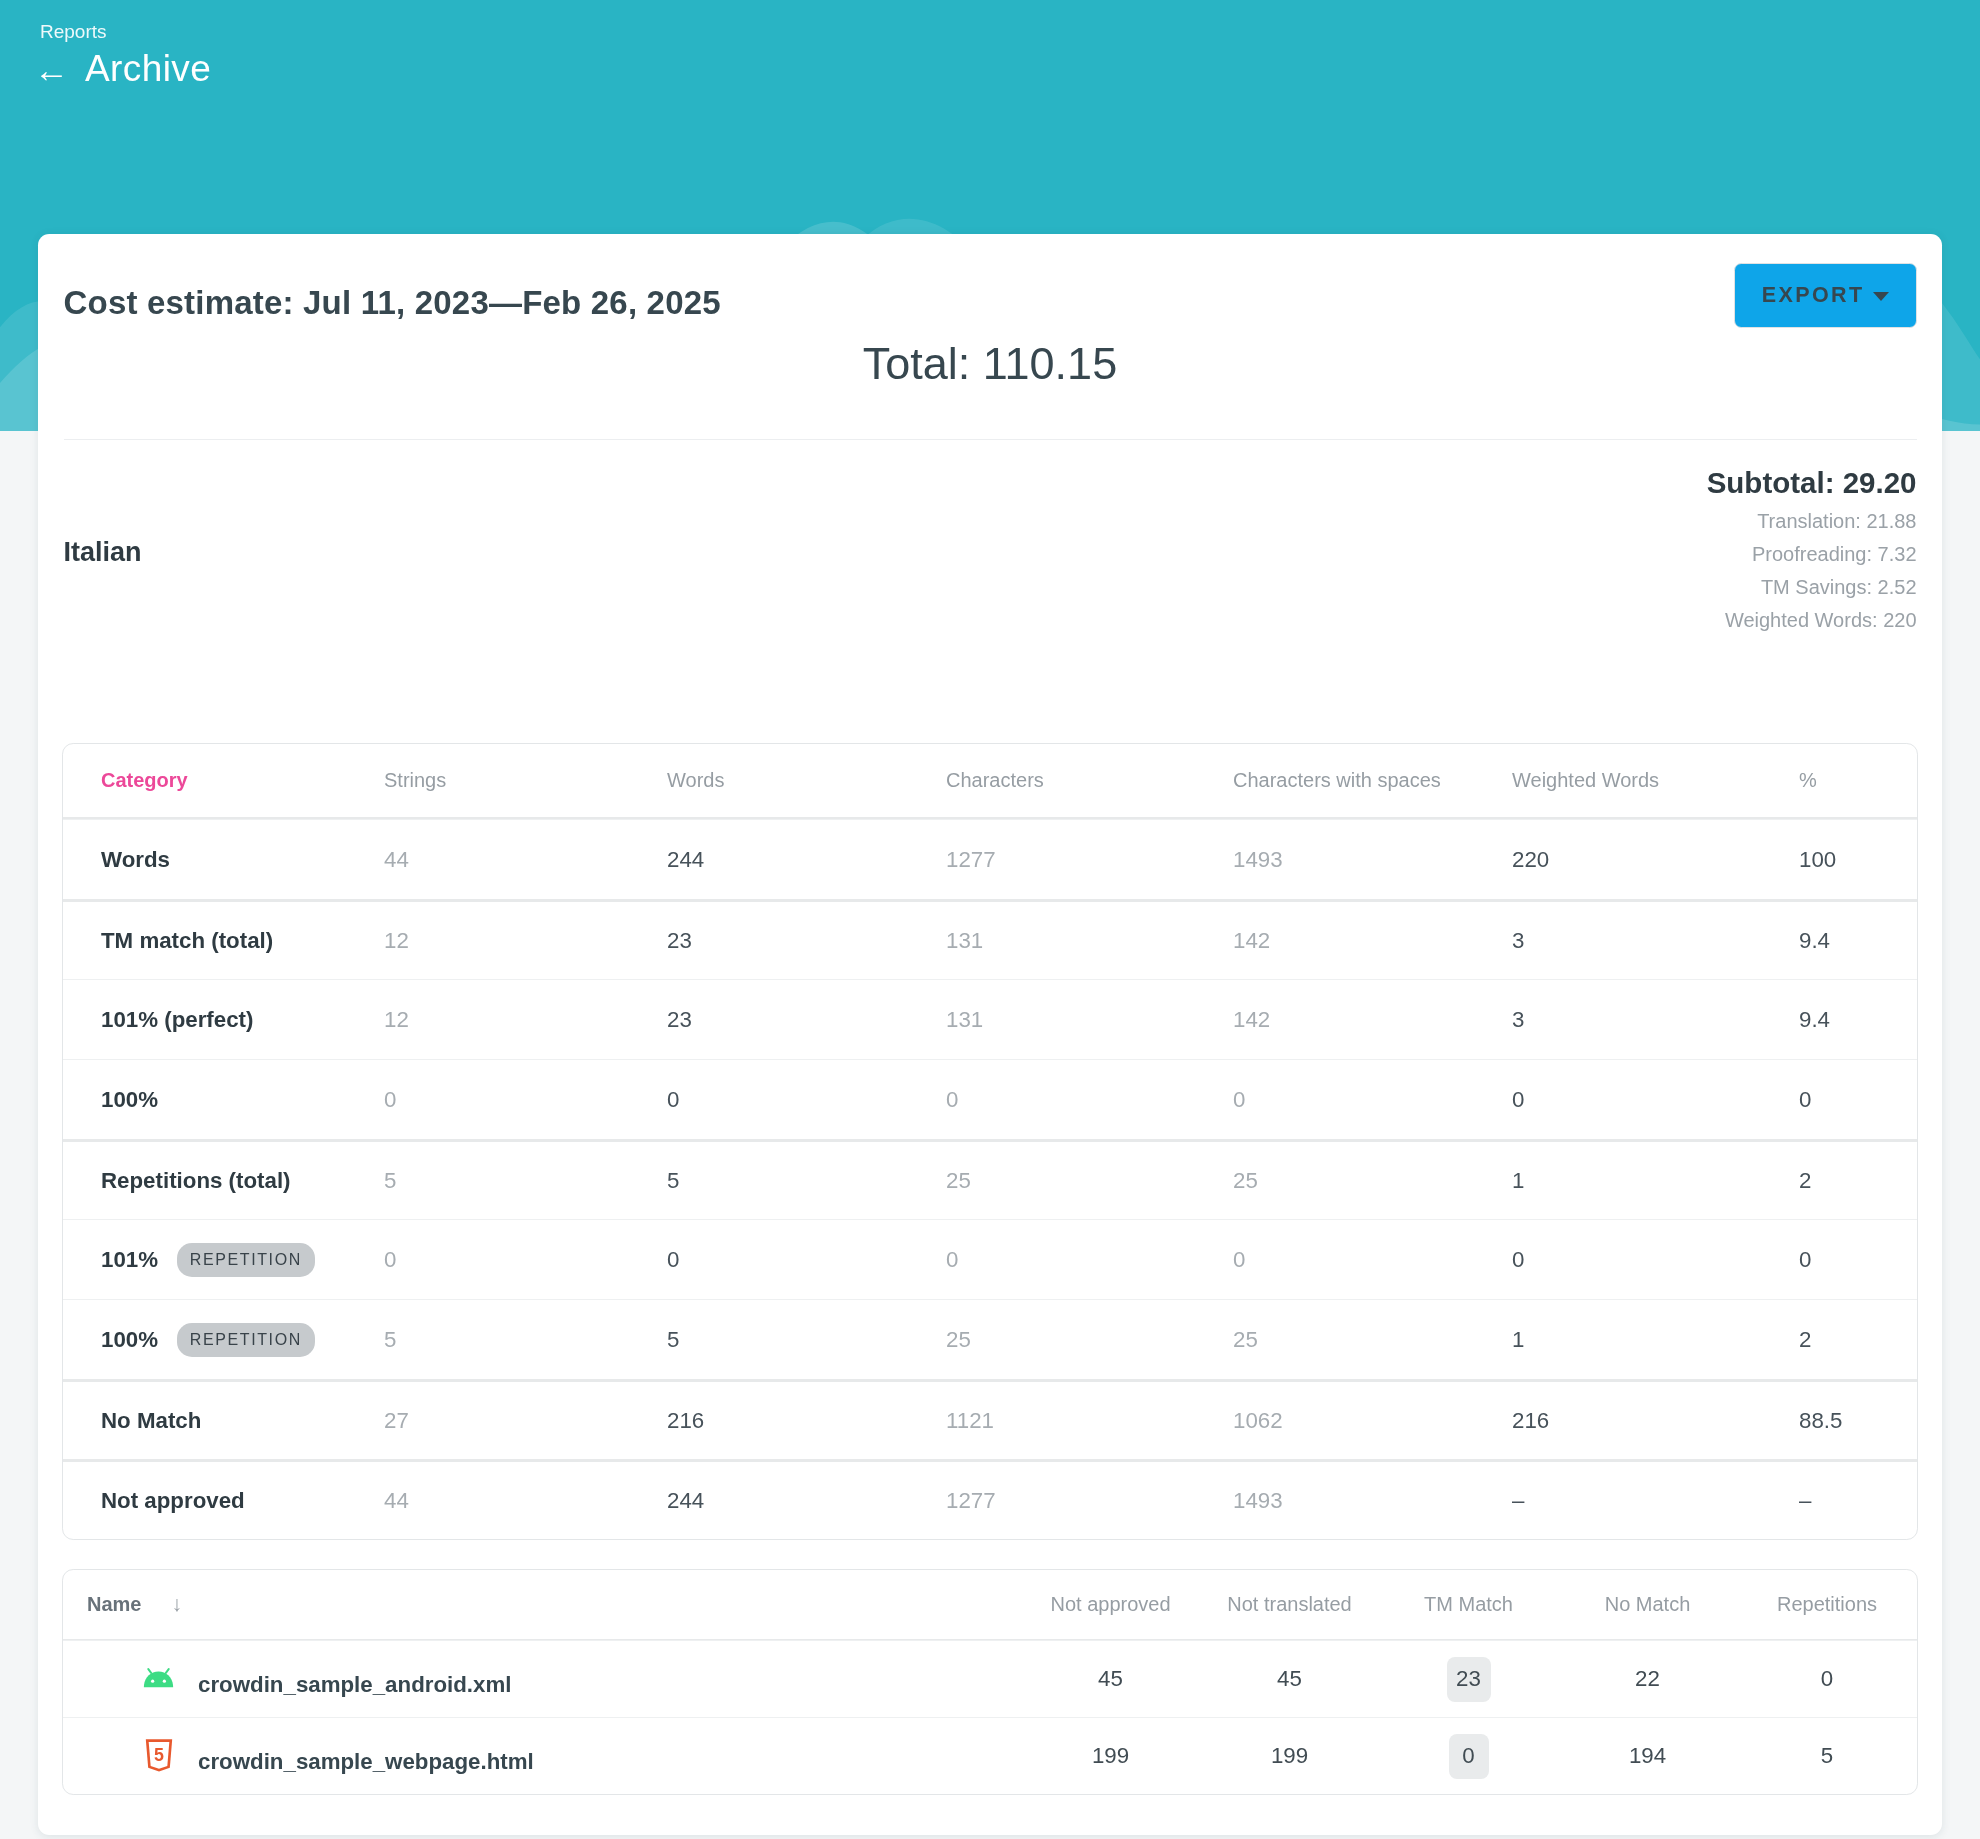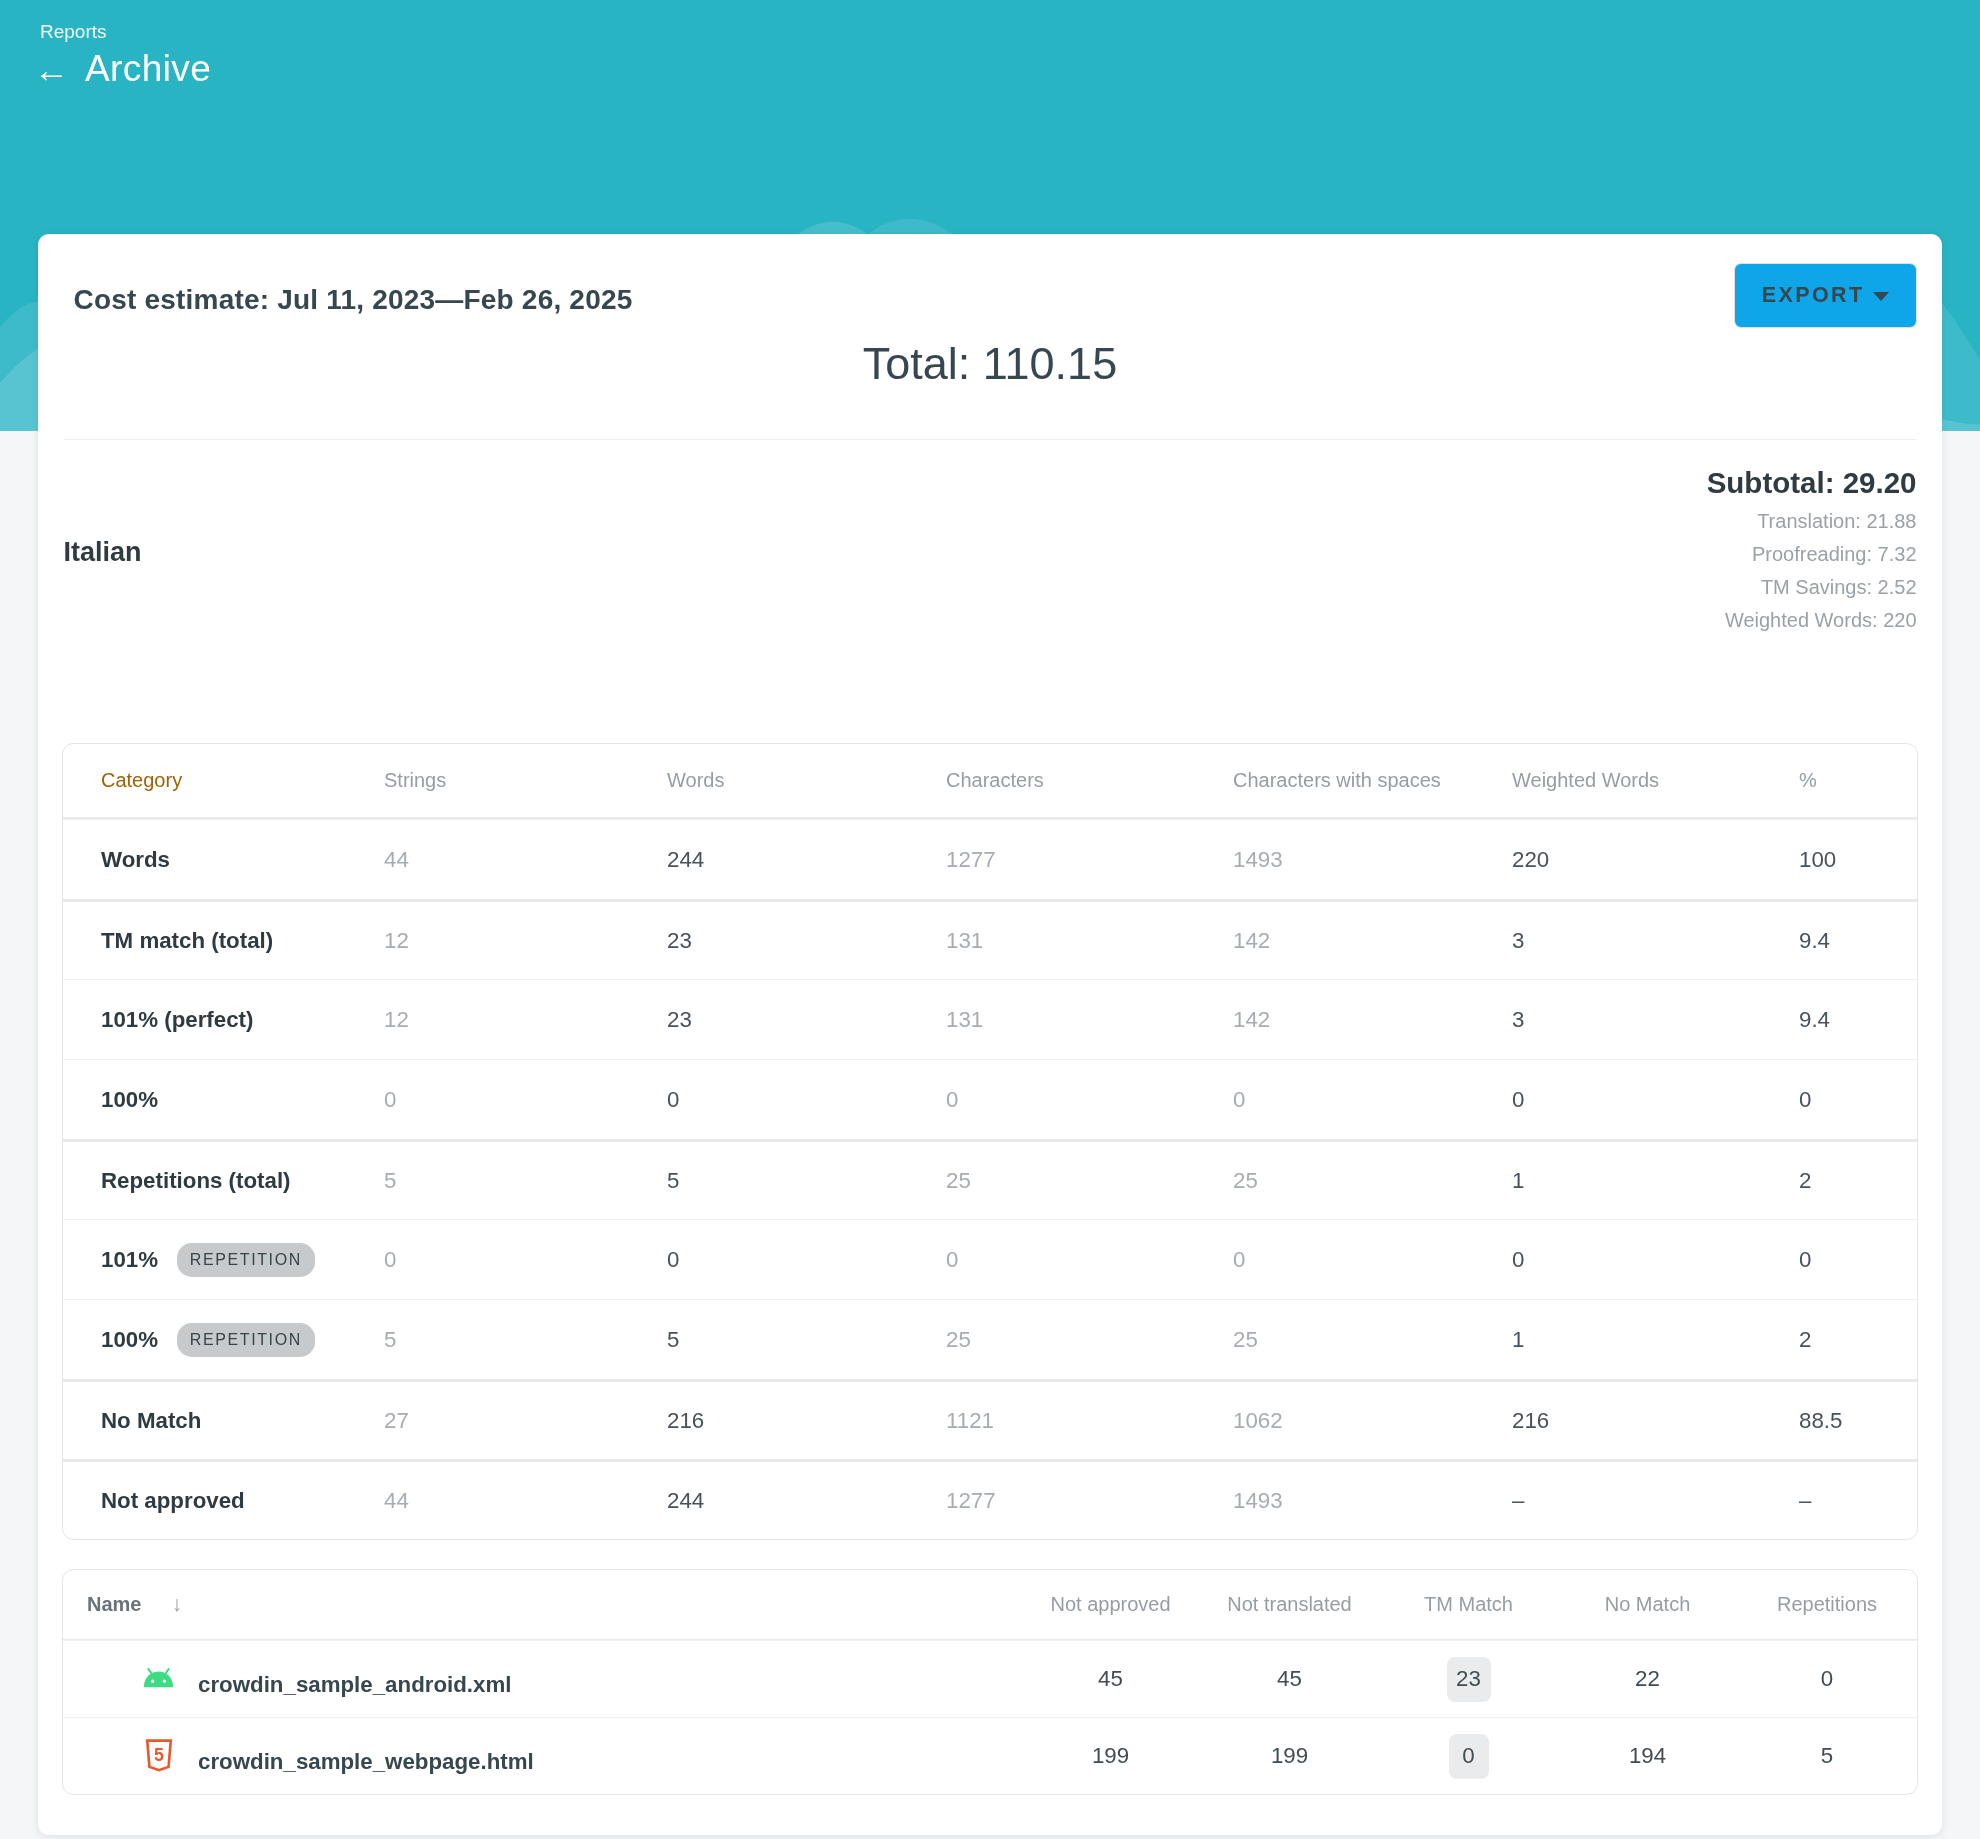--- a/index.html
+++ b/index.html
@@ -13,21 +13,21 @@
   .breadcrumb { position:absolute; top:21px; left:40px; font-size:19px; color:rgba(255,255,255,.92); }
   .page-title-row { position:absolute; top:48px; left:34px; display:flex; align-items:center; gap:16px; color:#fff; }
   .back-arrow { font-size:35px; line-height:1; cursor:pointer; }
   .page-title { font-size:37px; font-weight:400; letter-spacing:0.4px; }
 
   
   .card { position:absolute; left:38px; right:38px; top:234px; height:1601px;
     background:#fff; border-radius:11.2px; box-shadow:0 1.6px 8px rgba(25,70,80,.10); }
 
   .card-head { display:flex; justify-content:space-between; align-items:flex-start; padding:29px 25.5px 0; }
-  .cost-title { font-size:28px; font-weight:bold; color:#37474f; margin-top:21px; letter-spacing:0.2px;margin-left:10px; }
+  .cost-title { font-size:33px; font-weight:bold; color:#37474f; margin-top:21px; letter-spacing:0.2px; }
   .export-btn { display:flex; align-items:center; gap:8px; background:#0ea5e9; cursor:pointer;
     border:1.6px solid #dfe2e4; border-radius:7.2px; padding:19px 27px; }
   .export-label { font-size:21.5px; color:#37474f; letter-spacing:2.4px; font-weight:bold; }
   .caret-down { width:0; height:0; border-left:8px solid transparent; border-right:8px solid transparent;
     border-top:9.6px solid #37474f; margin-top:1.6px; }
 
   .total-line { text-align:center; font-size:45px; color:#37474f; margin-top:9.6px; }
 
   .divider { height:1.6px; background:#eceef0; margin:49px 25.5px 0; }
 
@@ -38,21 +38,21 @@
   .detail-line { font-size:20px; color:#9aa1a7; margin-top:10px; }
 
   
   .cat-table { margin:64px 24px 0; border:0.8px solid #e3e6e8; border-radius:11.2px; overflow:hidden; background:#fff; }
   .cat-grid { display:grid; grid-template-columns:321px 283px 279px 287px 279px 287px 1fr; align-items:center; }
   .cat-header { height:75px; color:#969da3; font-size:20px; border-bottom:2.4px solid #e7e9ea; }
   .cat-row { height:80px; font-size:22.3px; border-top:0.8px solid #eef0f1; }
   .cat-row:first-of-type { border-top:none; }
   .cat-row.group-start { border-top:3.2px solid #e7e9ea; }
   .cell-cat { padding-left:38px; font-weight:bold; color:#2f3b42; display:flex; align-items:center; gap:19px; }
-  .cat-header .cell-cat { font-weight:normal; color:#a16207; }
+  .cat-header .cell-cat { font-weight:bold; color:#ec4899; }
   .num { color:#47525a; }
   .num.muted { color:#a6acb1; }
   .rep-badge { background:#c6cacd; color:#39434a; font-size:16px; letter-spacing:1.6px;
     padding:8px 12.8px; border-radius:15px; font-weight:normal; }
 
   
   .files-table { margin:29px 24px 0; border:0.8px solid #e3e6e8; border-radius:11.2px; overflow:hidden; background:#fff; }
   .files-grid { display:grid; grid-template-columns:958px 179px 179px 179px 179px 1fr; align-items:center; }
   .files-header { height:70px; font-size:20px; color:#969da3; border-bottom:1.6px solid #e7e9ea; }
   .files-header .name-head { padding-left:24px; color:#68727a; font-weight:bold; display:flex; align-items:center; gap:30px; }

